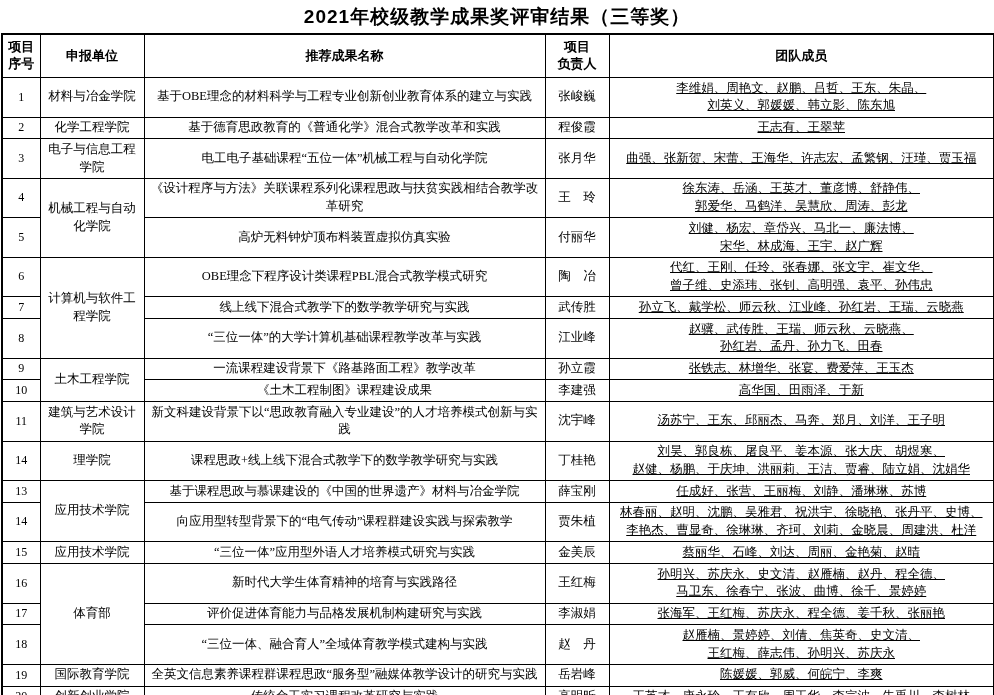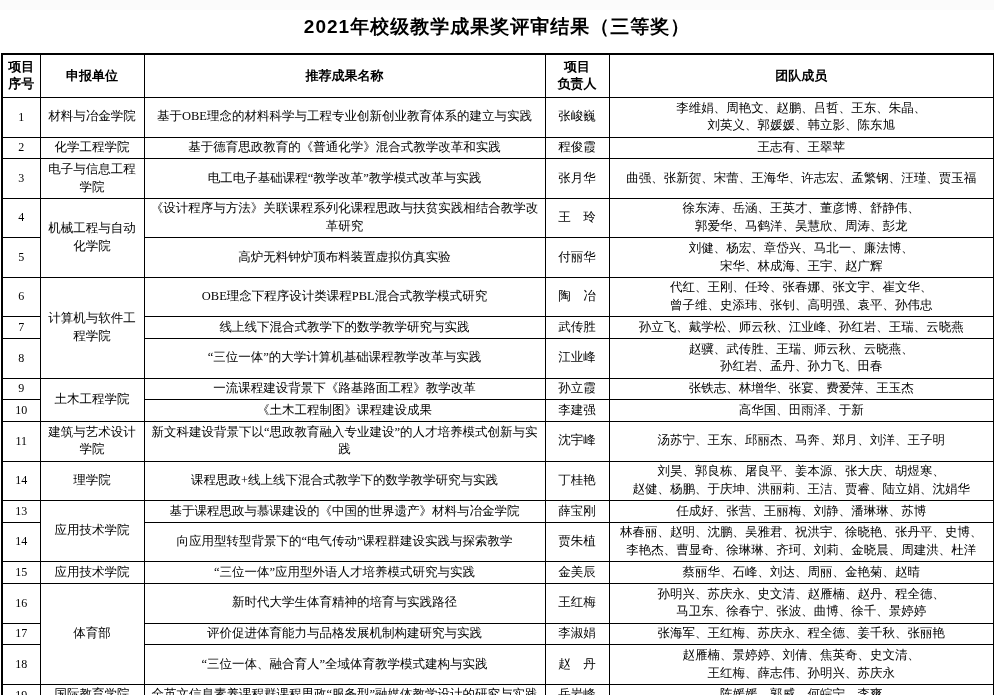--- a/index.html
+++ b/index.html
@@ -4,21 +4,21 @@
 <style>
   html, body { margin: 0; padding: 0; background: #fbfbfb; }
   body { width: 994px; height: 695px; overflow: hidden; }
   .page {
     width: 994px;
     background: #ffffff;
     font-family: "Liberation Serif", "DejaVu Serif", serif;
     color: #000;
   }
   .title {
-    margin: 10px;
+    margin: 0;
     padding: 4px 0 3px 0;
     text-align: center;
     font-family: "Liberation Sans", "DejaVu Sans", sans-serif;
     font-weight: bold;
     font-size: 19px;
     letter-spacing: 1px;
   }
   table.results {
     width: 992px;
     margin-left: 1px;
@@ -45,21 +45,21 @@
     line-height: 1.3;
     height: 40px;
     padding: 1px 2px;
   }
   td {
     font-size: 12.5px;
     line-height: 1.42;
     padding: 1.5px 3px;
   }
   td.c-no { font-size: 12px; }
-  td.c-team { padding: 1.5px 2px; }
+  td.c-team { padding: 1.5px 2px; text-decoration: underline; }
 </style>
 </head>
 <body>
 
 <div class="page">
 
   <h1 class="title">2021年校级教学成果奖评审结果（三等奖）</h1>
 
   <table class="results">
     <colgroup>
@@ -92,21 +92,21 @@
         <tr>
           <td class="c-no">2</td>
           <td class="c-unit">化学工程学院</td>
           <td class="c-ach">基于德育思政教育的《普通化学》混合式教学改革和实践</td>
           <td class="c-leader">程俊霞</td>
           <td class="c-team">王志有、王翠苹</td>
         </tr>
         <tr>
           <td class="c-no">3</td>
           <td class="c-unit">电子与信息工程学院</td>
-          <td class="c-ach">电工电子基础课程“教学改革”教学模式改革与实践</td>
+          <td class="c-ach">电工电子基础课程“五位一体”机械工程与自动化学院</td>
           <td class="c-leader">张月华</td>
           <td class="c-team">曲强、张新贺、宋蕾、王海华、许志宏、孟繁钢、汪瑾、贾玉福</td>
         </tr>
         <tr>
           <td class="c-no">4</td>
           <td class="c-unit" rowspan="2">机械工程与自动化学院</td>
           <td class="c-ach">《设计程序与方法》关联课程系列化课程思政与扶贫实践相结合教学改革研究</td>
           <td class="c-leader">王　玲</td>
           <td class="c-team">徐东涛、岳涵、王英才、董彦博、舒静伟、
 郭爱华、马鹤洋、吴慧欣、周涛、彭龙</td>

